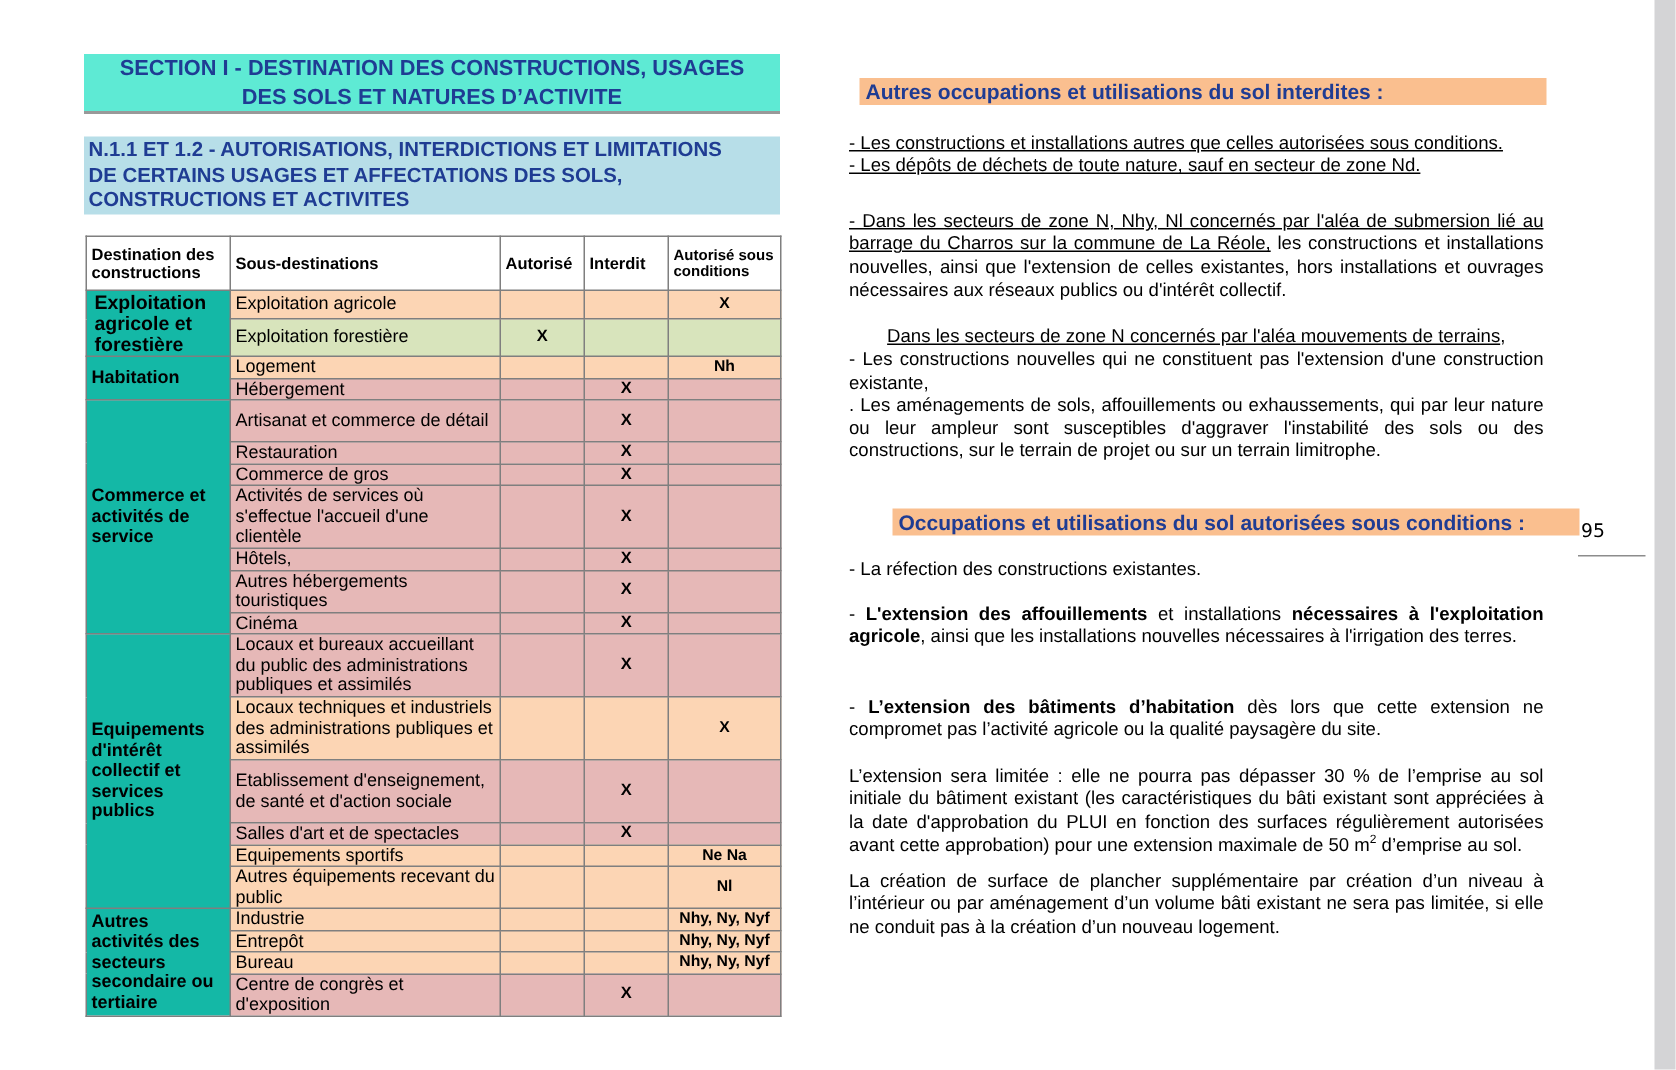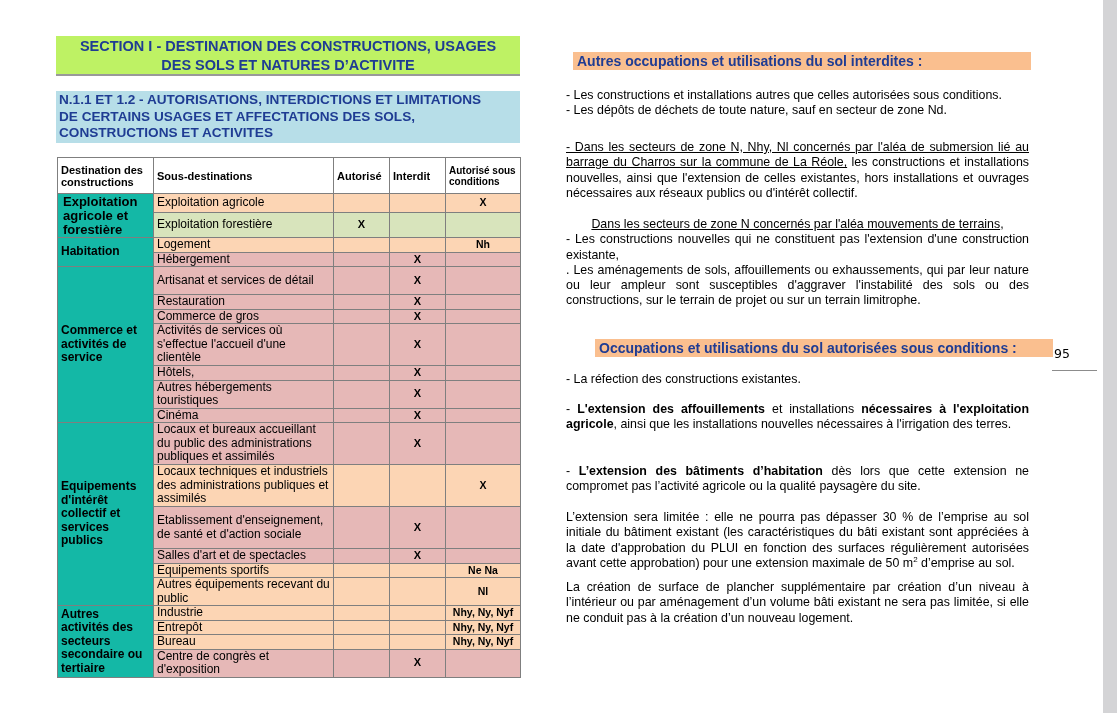--- a/index.html
+++ b/index.html
@@ -1,19 +1,19 @@
 <!DOCTYPE html>
 <html><head>
 <meta charset="utf-8">
 <style>
   html, body { margin:0; padding:0; }
   body { width:1117px; height:713px; background:#ffffff; position:relative; overflow:hidden;
          font-family:"Liberation Sans", sans-serif; color:#000; }
   .scroll-strip { position:absolute; left:1103px; top:0; width:14px; height:713px; background:#d4d4d6; }
-  .sec-title { position:absolute; left:56px; top:36px; width:464px; height:40px; background:#bef264;
+  .sec-title { position:absolute; left:56px; top:36px; width:464px; height:40px; background:#5eead4;
                border-bottom:2px solid #999; color:#1f3c93; font-weight:bold; font-size:14.5px;
                text-align:center; line-height:19px; padding-top:1px; box-sizing:border-box; }
   .sub-title { position:absolute; left:56px; top:91px; width:464px; height:52px; background:#b7dee8;
                color:#1f3c93; font-weight:bold; font-size:13.6px; line-height:16.5px; padding:1px 0 0 3px; box-sizing:border-box; }
   table.grid { position:absolute; left:57px; top:157px; width:463px; border-collapse:collapse; table-layout:fixed;
                font-size:12px; }
   table.grid td, table.grid th { border:1px solid #7f7f7f; padding:0 3px; line-height:13.5px; vertical-align:middle; }
   table.grid th { background:#fff; font-weight:bold; font-size:11px; text-align:left; line-height:12px; }
   table.grid th.th-cond { font-size:10px; line-height:11px; }
   td.dest { background:#14b8a6; font-weight:bold; font-size:12px; text-align:left; padding-left:7px; line-height:14px; }
@@ -92,21 +92,21 @@
     </tr>
     <tr class="red" style="height:14px">
       <td class="c">Hébergement</td>
       <td class="c mark"></td>
       <td class="c mark">X</td>
       <td class="c cond"></td>
     </tr>
 
     <tr class="red" style="height:28px">
       <td class="dest" rowspan="7">Commerce et activités de service</td>
-      <td class="c">Artisanat et services de détail</td>
+      <td class="c">Artisanat et commerce de détail</td>
       <td class="c mark"></td>
       <td class="c mark">X</td>
       <td class="c cond"></td>
     </tr>
     <tr class="red" style="height:14px">
       <td class="c">Restauration</td>
       <td class="c mark"></td>
       <td class="c mark">X</td>
       <td class="c cond"></td>
     </tr>
@@ -202,21 +202,21 @@
       <td class="c">Centre de congrès et d'exposition</td>
       <td class="c mark"></td>
       <td class="c mark">X</td>
       <td class="c cond"></td>
     </tr>
   </tbody>
 </table>
 
 <div class="rhead" style="left:573px; top:52px; width:458px;">Autres occupations et utilisations du sol interdites :</div>
 
-<div class="para" style="top:88px; text-align:left;">
+<div class="para" style="top:88px; text-align:left;text-decoration:underline;">
   <p>- Les constructions et installations autres que celles autorisées sous conditions.</p>
   <p>- Les dépôts de déchets de toute nature, sauf en secteur de zone Nd.</p>
 </div>
 
 <div class="para" style="top:140px;">
   <p><span class="u">- Dans les secteurs de zone N, Nhy, Nl concernés par l'aléa de submersion lié au barrage du Charros sur la commune de La Réole,</span><span> les constructions et installations nouvelles, ainsi que l'extension de celles existantes, hors installations et ouvrages nécessaires aux réseaux publics ou d'intérêt collectif.</span></p>
 </div>
 
 <div class="para" style="top:217px;">
   <p style="text-align:center;"><span class="u">Dans les secteurs de zone N concernés par l'aléa mouvements de terrains</span><span>,</span></p>

